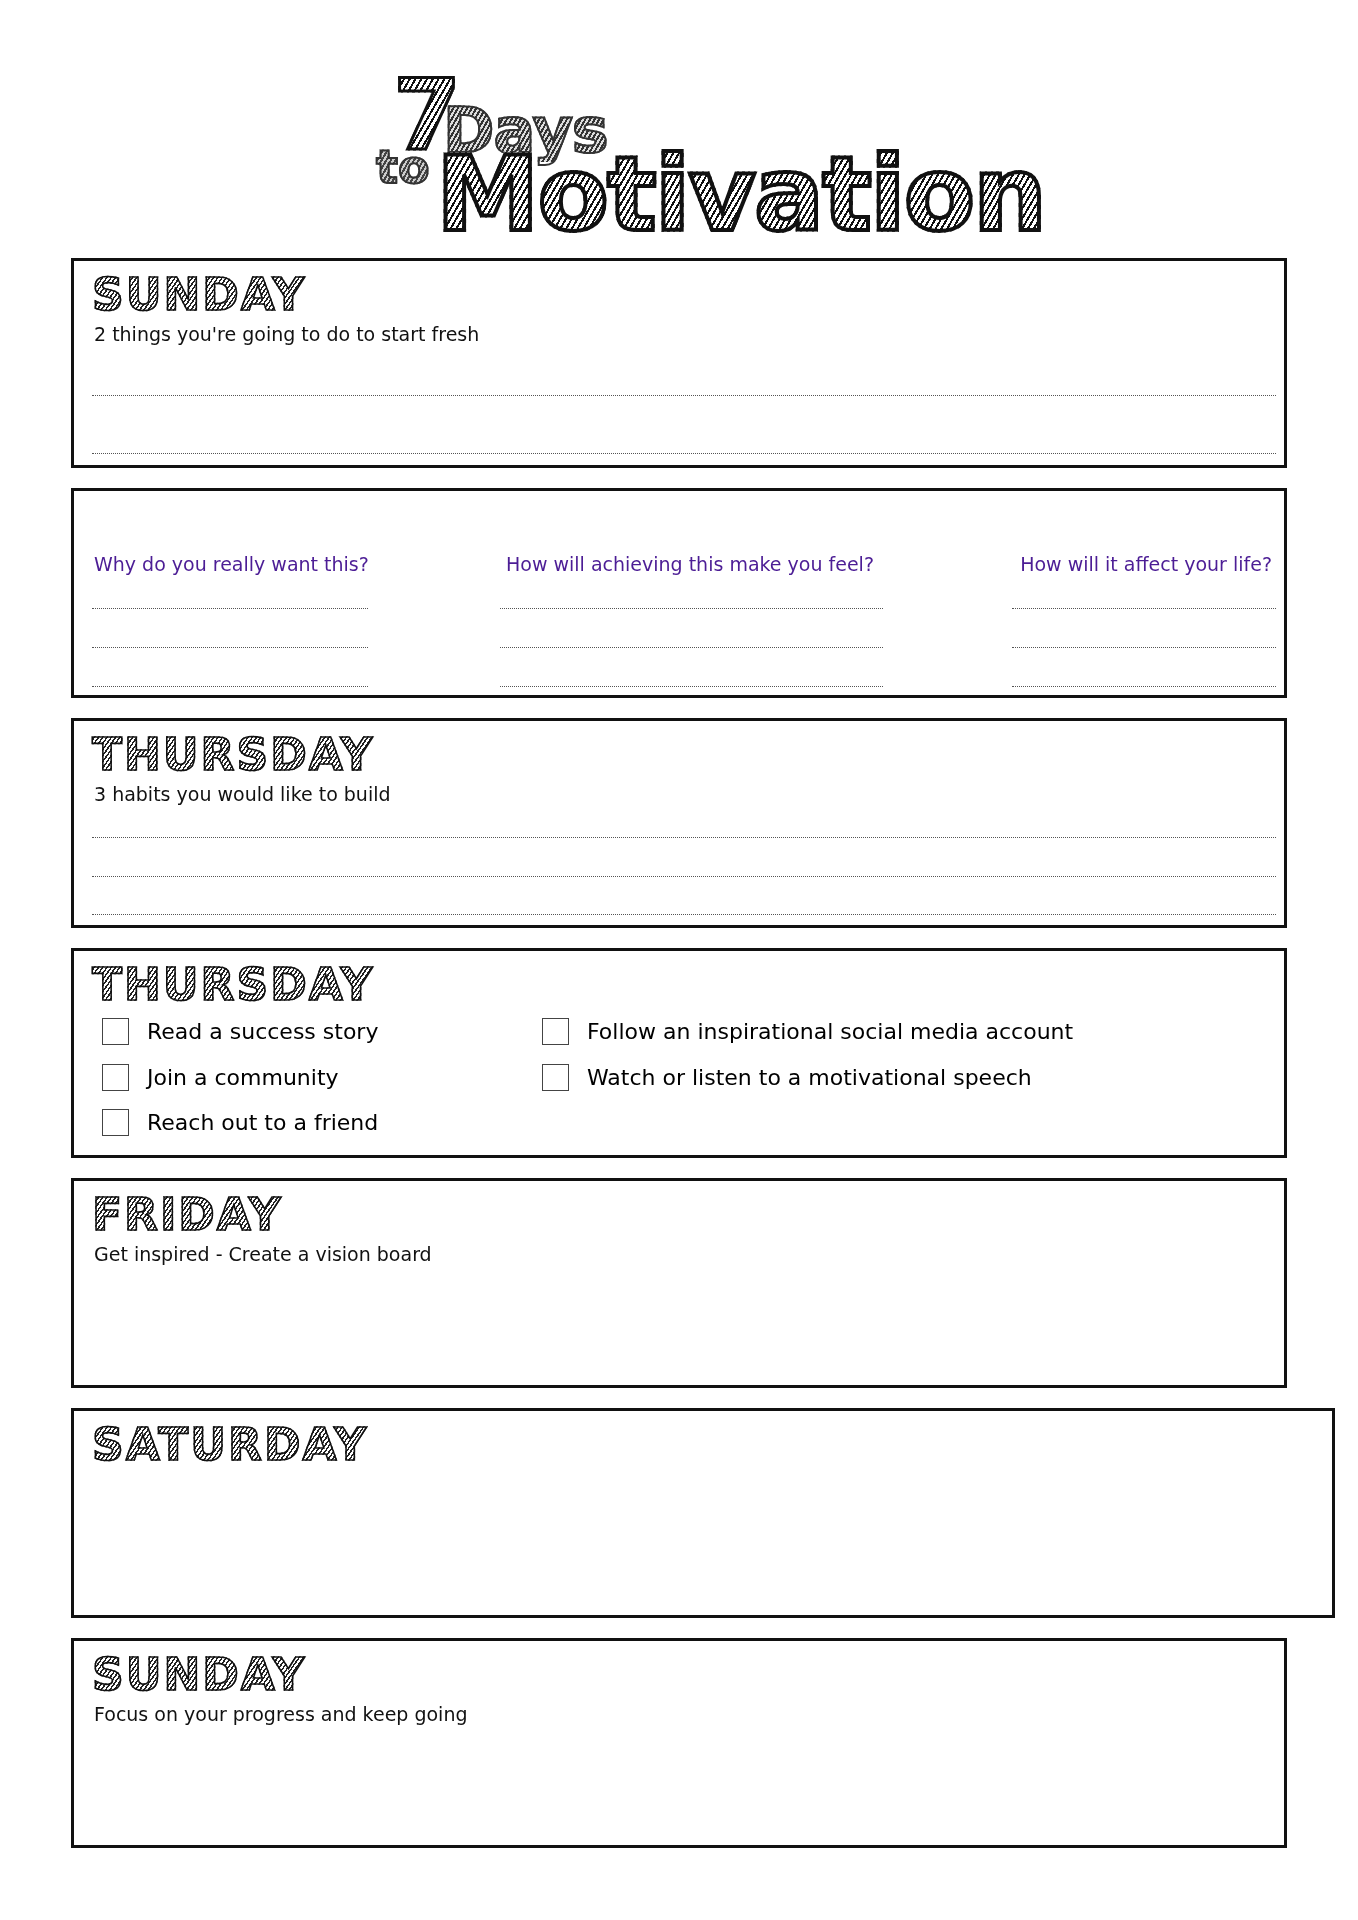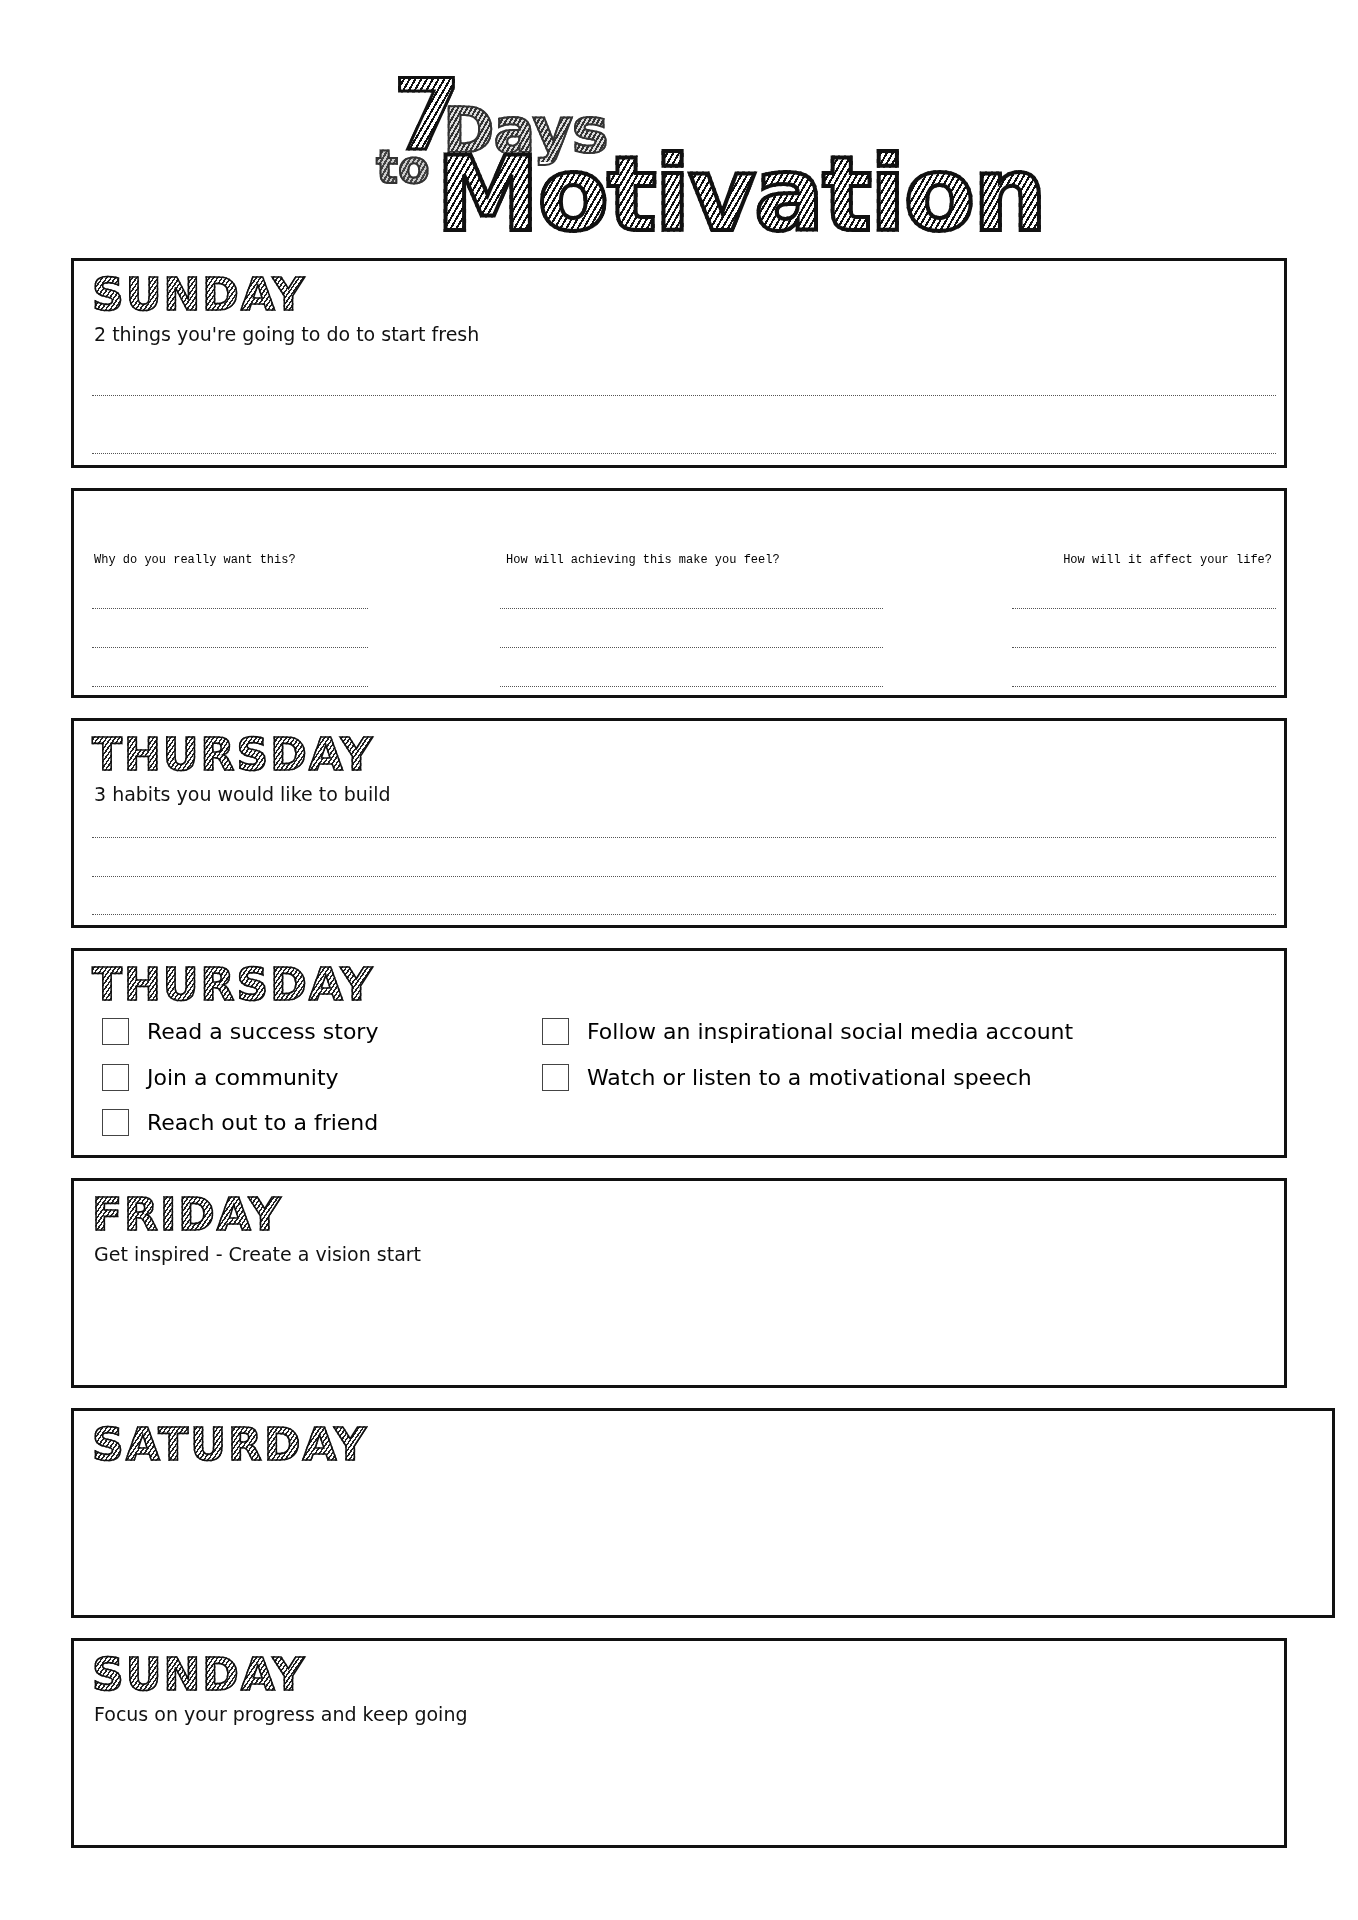--- a/index.html
+++ b/index.html
@@ -23,21 +23,21 @@
   .day-box { position: absolute; left: 71px; width: 1210px; height: 204px;
              border: 3px solid #111; box-sizing: content-box; background: #fff; }
   .day-heading { position: absolute; left: 18px; top: 12px; font-family: "DejaVu Sans", sans-serif;
                  font-weight: bold; font-size: 44px; line-height: 1; letter-spacing: 2px;
                  color: transparent; -webkit-text-stroke: 1.6px #111;
                  background: repeating-linear-gradient(125deg, #222 0 1.5px, #fff 1.5px 3.5px);
                  -webkit-background-clip: text; background-clip: text; }
   .day-sub { position: absolute; left: 20px; top: 62px; font-family: "DejaVu Sans", sans-serif;
              font-size: 19px; line-height: 1.2; color: #111; white-space: nowrap; }
   .dots { position: absolute; height: 0; border-top: 1.5px dotted #555; }
-  .col-q { position: absolute; top: 62px; font-size: 12px; line-height: 1.2; color: #000000; white-space: nowrap; font-family: Liberation Mono, monospace; }
+  .col-q { position: absolute; top: 62px; font-size: 19px; line-height: 1.2; color: #4c1d95; white-space: nowrap; }
   .chk { position: absolute; width: 25px; height: 25px; border: 1.5px solid #444; background: #fff; }
   .chk-label { position: absolute; font-size: 22px; line-height: 1.2; color: #000000; white-space: nowrap; }
 </style>
 </head>
 <body>
 
 <div>
   <span class="title-part t7">7</span>
   <span class="title-part tdays">Days</span>
   <span class="title-part tto">to</span>
@@ -91,21 +91,21 @@
 
   <div class="chk" style="left:468px; top:67px;"></div>
   <div class="chk-label" style="left:513px; top:68px;">Follow an inspirational social media account</div>
 
   <div class="chk" style="left:468px; top:113px;"></div>
   <div class="chk-label" style="left:513px; top:114px;">Watch or listen to a motivational speech</div>
 </section>
 
 <section class="day-box" style="top:1178px;">
   <div class="day-heading">FRIDAY</div>
-  <div class="day-sub">Get inspired - Create a vision start</div>
+  <div class="day-sub">Get inspired - Create a vision board</div>
 </section>
 
 <section class="day-box" style="top:1408px;padding-left:48px;">
   <div class="day-heading">SATURDAY</div>
 </section>
 
 <section class="day-box" style="top:1638px;">
   <div class="day-heading">SUNDAY</div>
   <div class="day-sub">Focus on your progress and keep going</div>
 </section>

